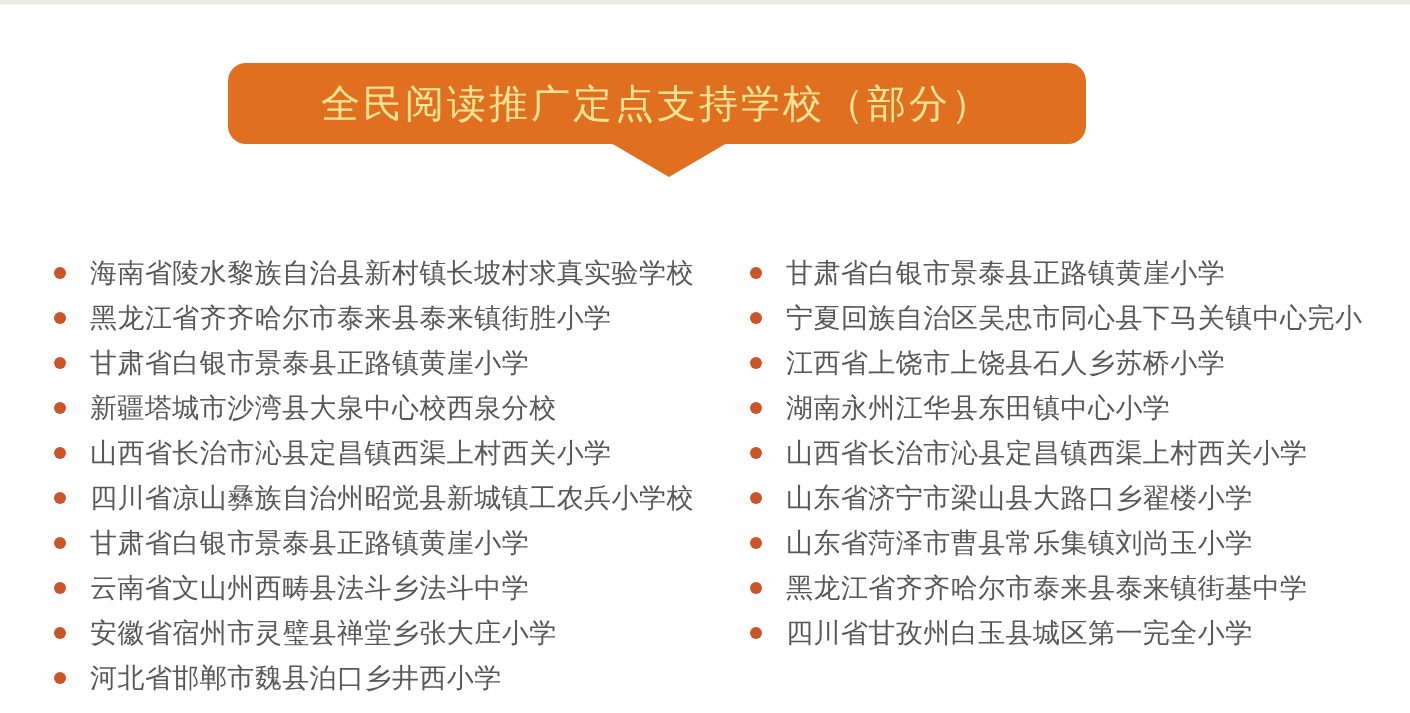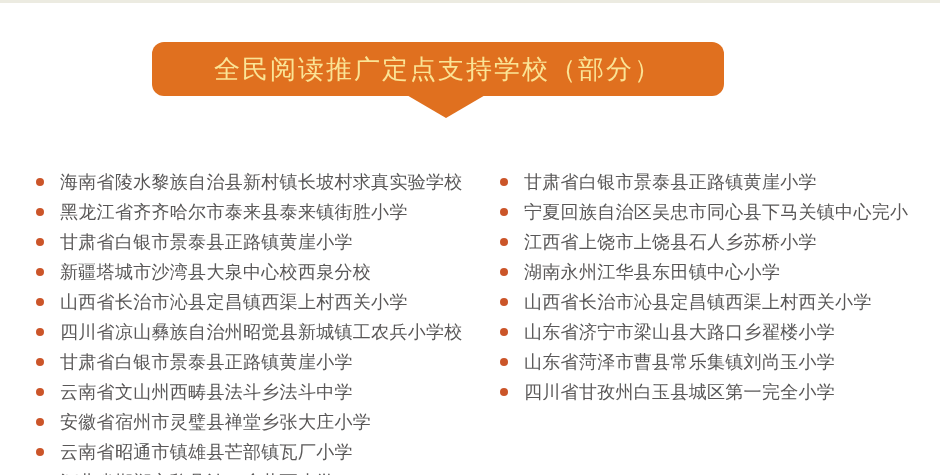--- a/index.html
+++ b/index.html
@@ -122,24 +122,20 @@
   <li class="row">
       <span class="bullet"></span>
       <span class="item-text">云南省文山州西畴县法斗乡法斗中学</span>
     </li>
   <li class="row">
       <span class="bullet"></span>
       <span class="item-text">安徽省宿州市灵璧县禅堂乡张大庄小学</span>
     </li>
   <li class="row">
       <span class="bullet"></span>
-      <span class="item-text">云南省昭通市镇雄县芒部镇瓦厂小学</span>
-    </li>
-  <li class="row">
-      <span class="bullet"></span>
       <span class="item-text">河北省邯郸市魏县泊口乡井西小学</span>
     </li>
 </ul>
 
 <ul class="school-col col-right">
   <li class="row">
       <span class="bullet"></span>
       <span class="item-text">甘肃省白银市景泰县正路镇黄崖小学</span>
     </li>
   <li class="row">
@@ -161,15 +157,19 @@
   <li class="row">
       <span class="bullet"></span>
       <span class="item-text">山东省济宁市梁山县大路口乡翟楼小学</span>
     </li>
   <li class="row">
       <span class="bullet"></span>
       <span class="item-text">山东省菏泽市曹县常乐集镇刘尚玉小学</span>
     </li>
   <li class="row">
       <span class="bullet"></span>
+      <span class="item-text">黑龙江省齐齐哈尔市泰来县泰来镇街基中学</span>
+    </li>
+  <li class="row">
+      <span class="bullet"></span>
       <span class="item-text">四川省甘孜州白玉县城区第一完全小学</span>
     </li>
 </ul>
 
 </body></html>

